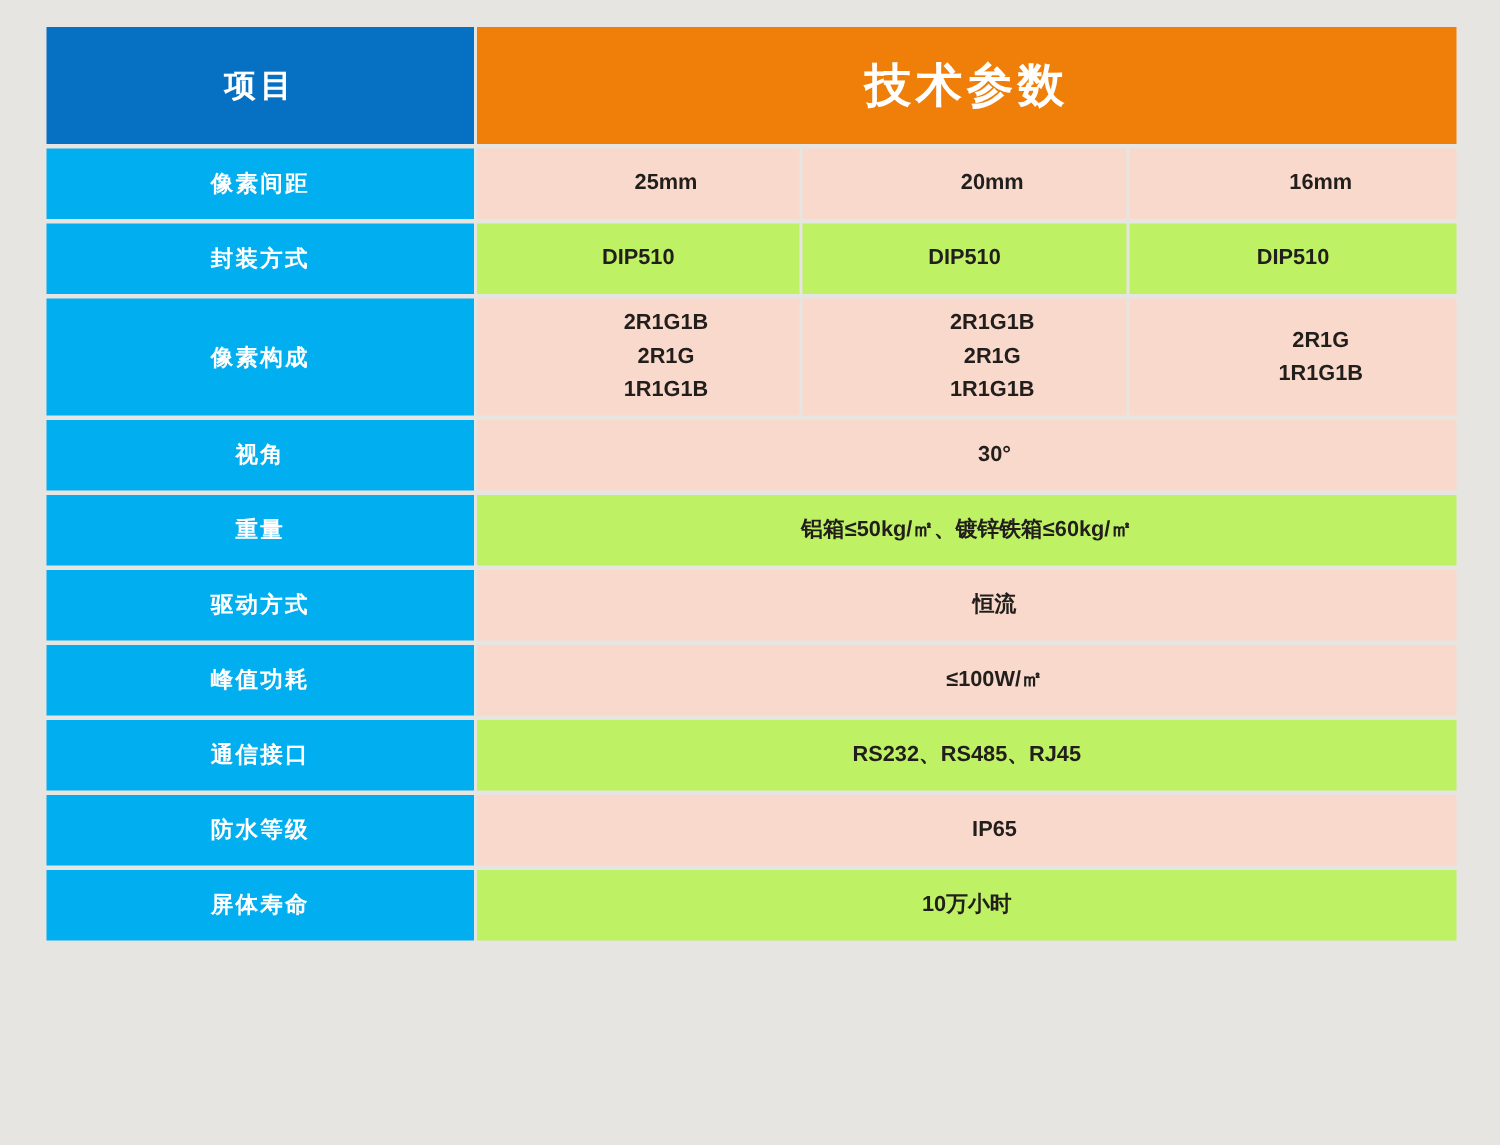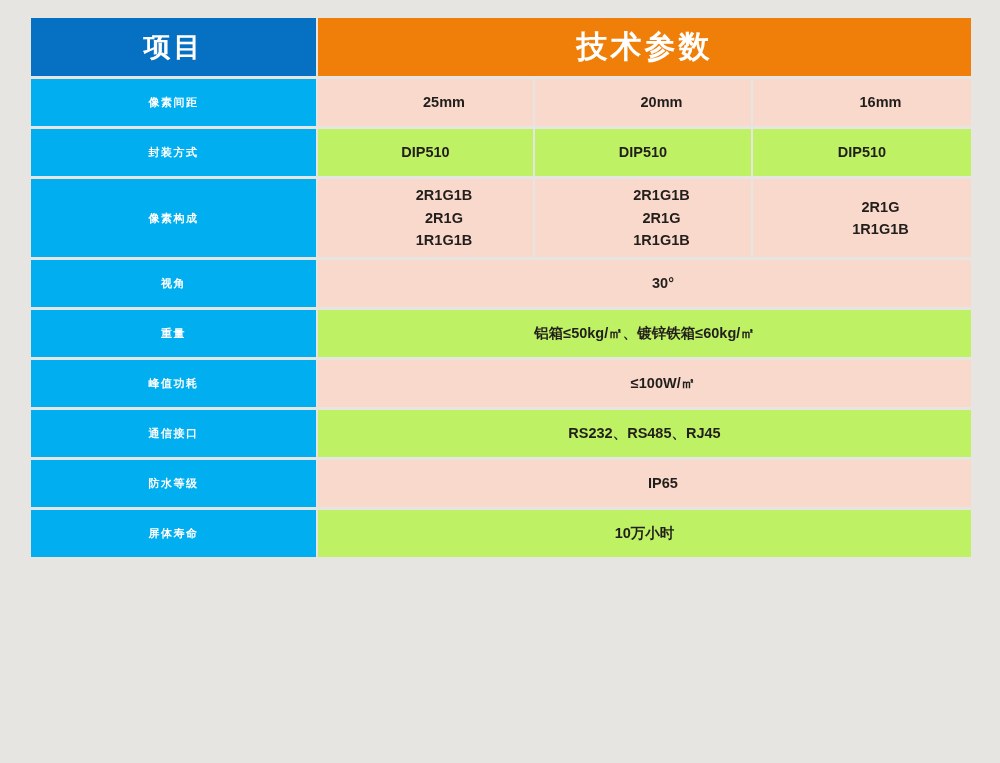--- a/index.html
+++ b/index.html
@@ -22,43 +22,43 @@
     width: 942px;
     border-collapse: separate;
     border-spacing: 2px 3px;
     table-layout: fixed;
   }
 
   
   .hdr-item {
     background: #0670c3;
     color: #ffffff;
-    font-size: 27px;
+    font-size: 21px;
     font-weight: bold;
     text-align: center;
     letter-spacing: 3px;
     height: 58px;
-    padding: 0;
+    padding: 10px;
   }
   .hdr-param {
     background: #ef7f08;
     color: #ffffff;
     font-size: 31px;
     font-weight: bold;
     text-align: center;
     letter-spacing: 3px;
     height: 58px;
     padding: 0;
   }
 
   
   .label-cell {
     background: #01aeef;
     color: #ffffff;
-    font-size: 11px;
+    font-size: 15px;
     font-weight: bold;
     text-align: center;
     letter-spacing: 1.5px;
     padding: 0;
     width: 285px;
   }
 
   
   .val {
     color: #221e1c;
@@ -130,20 +130,24 @@
       </tr>
       <tr class="r-std">
         <th class="label-cell">视角</th>
         <td class="val dark" colspan="3">30°</td>
       </tr>
       <tr class="r-std">
         <th class="label-cell">重量</th>
         <td class="val light" colspan="3">铝箱≤50kg/㎡、镀锌铁箱≤60kg/㎡</td>
       </tr>
       <tr class="r-std">
+        <th class="label-cell">驱动方式</th>
+        <td class="val dark" colspan="3">恒流</td>
+      </tr>
+      <tr class="r-std">
         <th class="label-cell">峰值功耗</th>
         <td class="val dark" colspan="3">≤100W/㎡</td>
       </tr>
       <tr class="r-std">
         <th class="label-cell">通信接口</th>
         <td class="val light" colspan="3">RS232、RS485、RJ45</td>
       </tr>
       <tr class="r-std">
         <th class="label-cell">防水等级</th>
         <td class="val dark" colspan="3">IP65</td>

